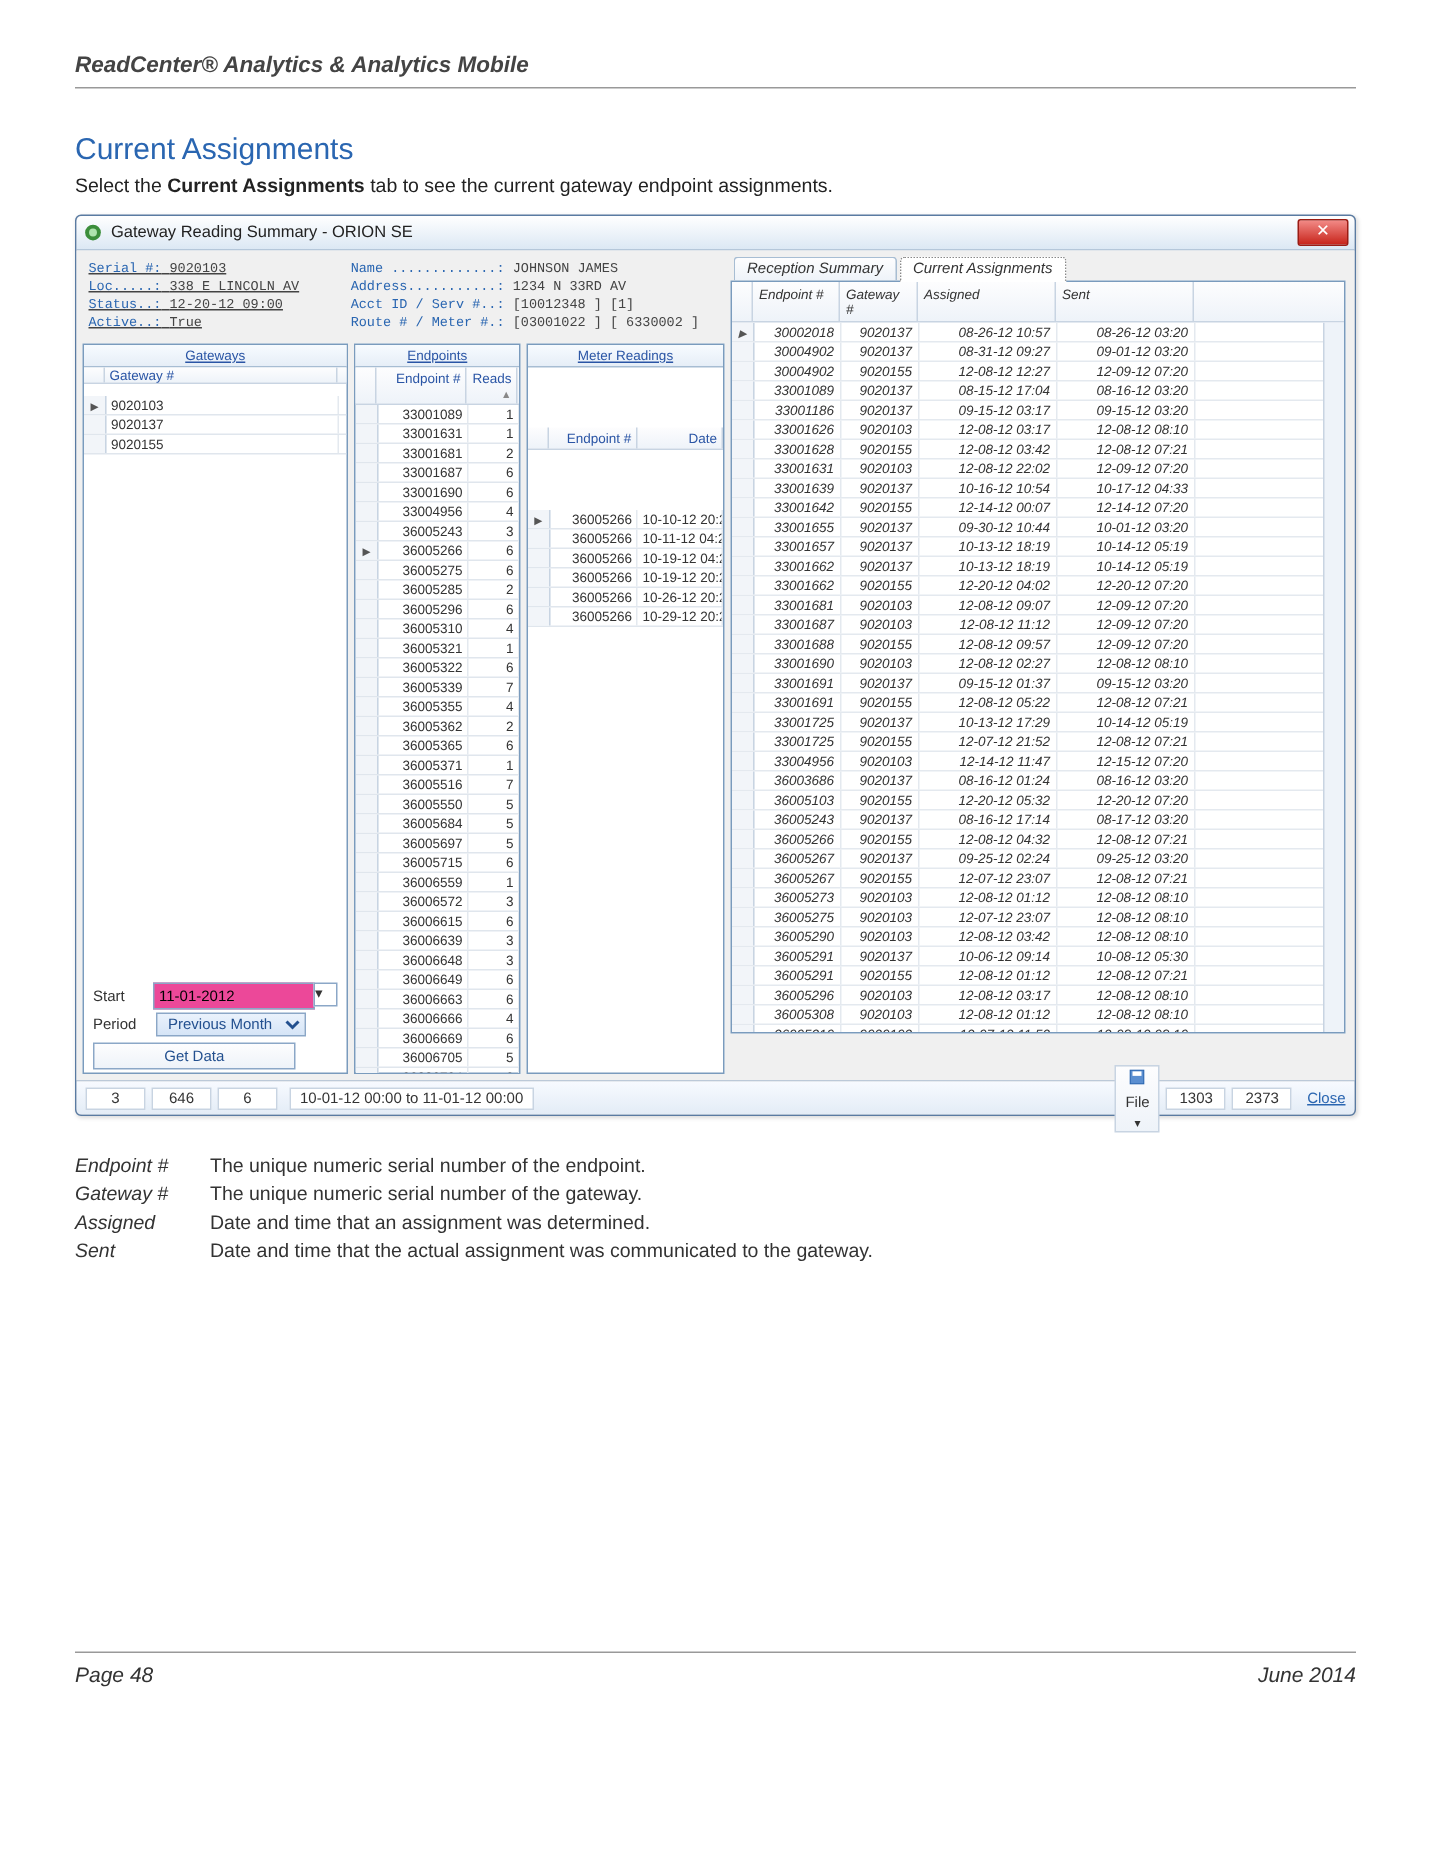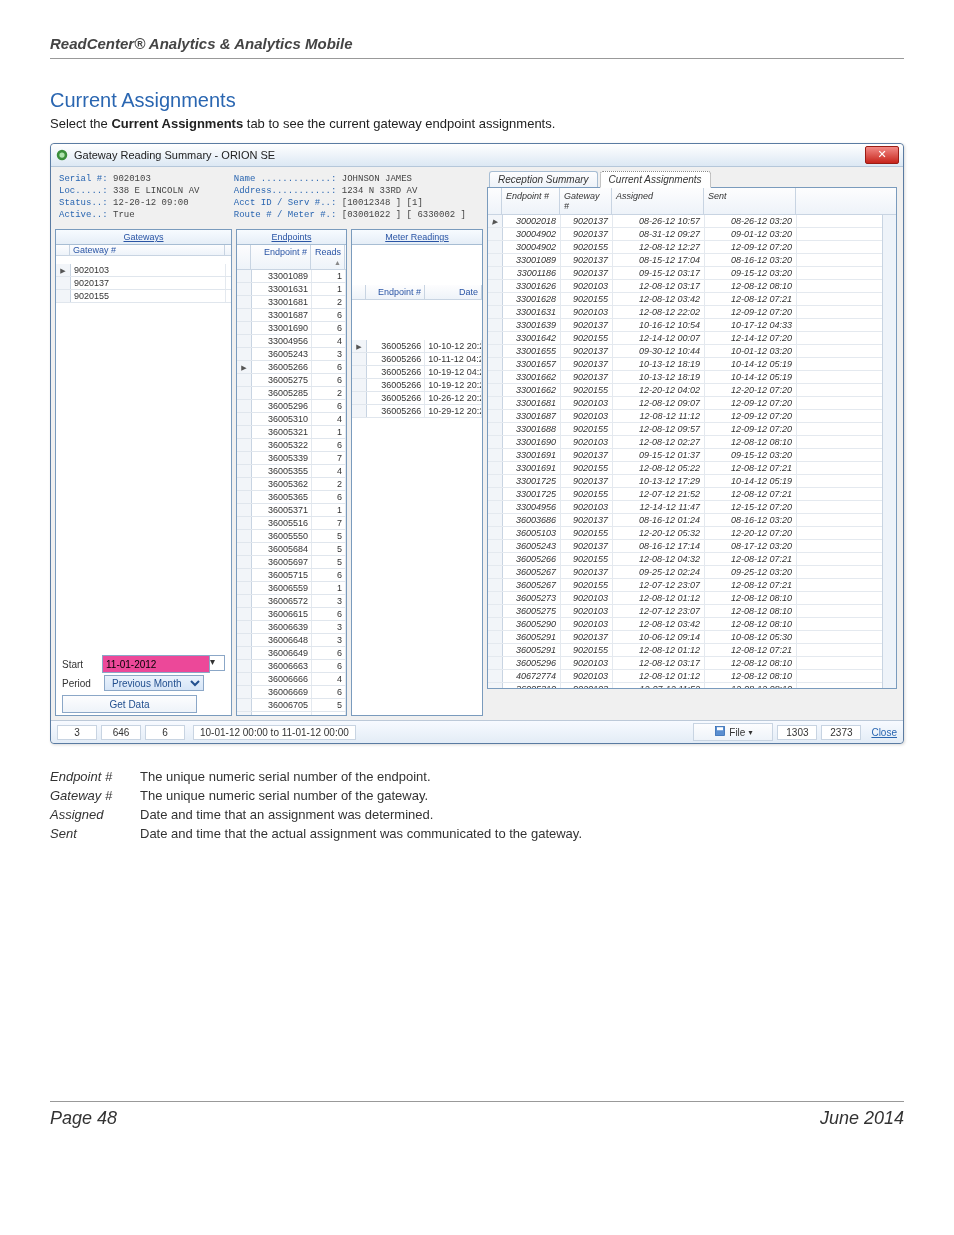--- a/index.html
+++ b/index.html
@@ -91,20 +91,21 @@
   }
 
   
   .info-left {
     width: 170px;
     padding: 6px 4px 4px 8px;
     font-family: "Courier New", monospace;
     font-size: 9px;
     line-height: 12px;
     color: #444;
+    text-decoration: underline;
   }
   .info-left .lbl { color:#2a66b1; }
   .info-right {
     width: 250px;
     padding: 6px 4px 4px 4px;
     font-family: "Courier New", monospace;
     font-size: 9px;
     line-height: 12px;
     color: #444;
   }
@@ -334,26 +335,27 @@
     border: 1px solid #c8d4e2;
     background: #fff;
     padding: 1px 6px;
     color: #333;
     margin-left: 4px;
   }
   .status-spacer { flex:1; }
   .file-btn {
     border: 1px solid #c8d4e2;
     background: linear-gradient(#fdfdfe,#eef3f9);
-    padding: 1px 20px;
+    padding: 1px 6px;
     color:#333;
     cursor:pointer;
     display:flex;
     align-items:center;
     gap:3px;
+    flex-direction:column;
   }
   .close-link {
     color: #2a66b1;
     text-decoration: underline;
     margin-left: 6px;
     cursor: pointer;
   }
 
   
   .def-table {
@@ -364,21 +366,21 @@
   .def-term { width: 90px; font-style: italic; color:#333; }
   .def-desc { flex:1; color:#333; }
 
   
   .page-footer {
     border-top: 1px solid #999;
     padding-top: 6px;
     display: flex;
     justify-content: space-between;
     font-style: italic;
-    font-size: 18px;
+    font-size: 14px;
     color:#333;
     margin-top: 260px;
   }
 
   
   .tri { color:#555; font-size:7px; }
 
   
   .left-column {
     display:flex;
@@ -1012,21 +1014,21 @@
                 <div class="r-row">
                   <div class="gut"></div>
                   <div class="rc w-ep">36005296</div>
                   <div class="rc w-gw">9020103</div>
                   <div class="rc w-as">12-08-12 03:17</div>
                   <div class="rc w-sn">12-08-12 08:10</div>
                   <div class="rc" style="flex:1;border-right:none;"></div>
                 </div>
                 <div class="r-row">
                   <div class="gut"></div>
-                  <div class="rc w-ep">40672774</div>
+                  <div class="rc w-ep">36005308</div>
                   <div class="rc w-gw">9020103</div>
                   <div class="rc w-as">12-08-12 01:12</div>
                   <div class="rc w-sn">12-08-12 08:10</div>
                   <div class="rc" style="flex:1;border-right:none;"></div>
                 </div>
                 <div class="r-row">
                   <div class="gut"></div>
                   <div class="rc w-ep">36005310</div>
                   <div class="rc w-gw">9020103</div>
                   <div class="rc w-as">12-07-12 11:52</div>

